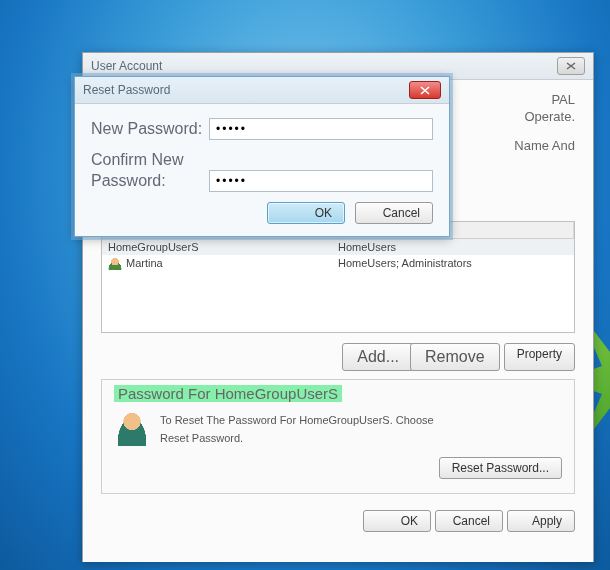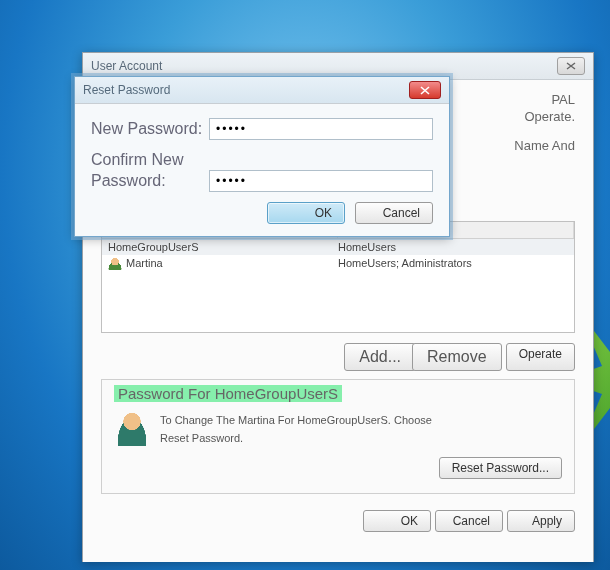--- a/index.html
+++ b/index.html
@@ -149,29 +149,29 @@
       </div>
       <div class="list-row">
         <span><span class="user-icon"></span><span>Martina</span></span>
         <span>HomeUsers; Administrators</span>
       </div>
     </div>
 
     <div class="btn-row">
       <div class="btn big">Add...</div>
       <div class="btn big" style="margin-left:-8px">Remove</div>
-      <div class="btn">Operate</div>
+      <div class="btn">Property</div>
     </div>
 
     <div class="fieldset">
       <div class="fieldset-legend">Password For HomeGroupUserS</div>
       <div class="pw-body">
         <div class="bigperson"></div>
         <div class="pw-text">
-          <div>To Change The Martina For HomeGroupUserS. Choose</div>
+          <div>To Reset The Password For HomeGroupUserS. Choose</div>
           <div>Reset Password.</div>
         </div>
       </div>
       <div style="display:flex; justify-content:flex-end; margin-top:10px;">
         <div class="btn">Reset Password...</div>
       </div>
     </div>
 
     <div class="btn-row" style="margin-top:16px;">
       <div class="btn">OK</div>

